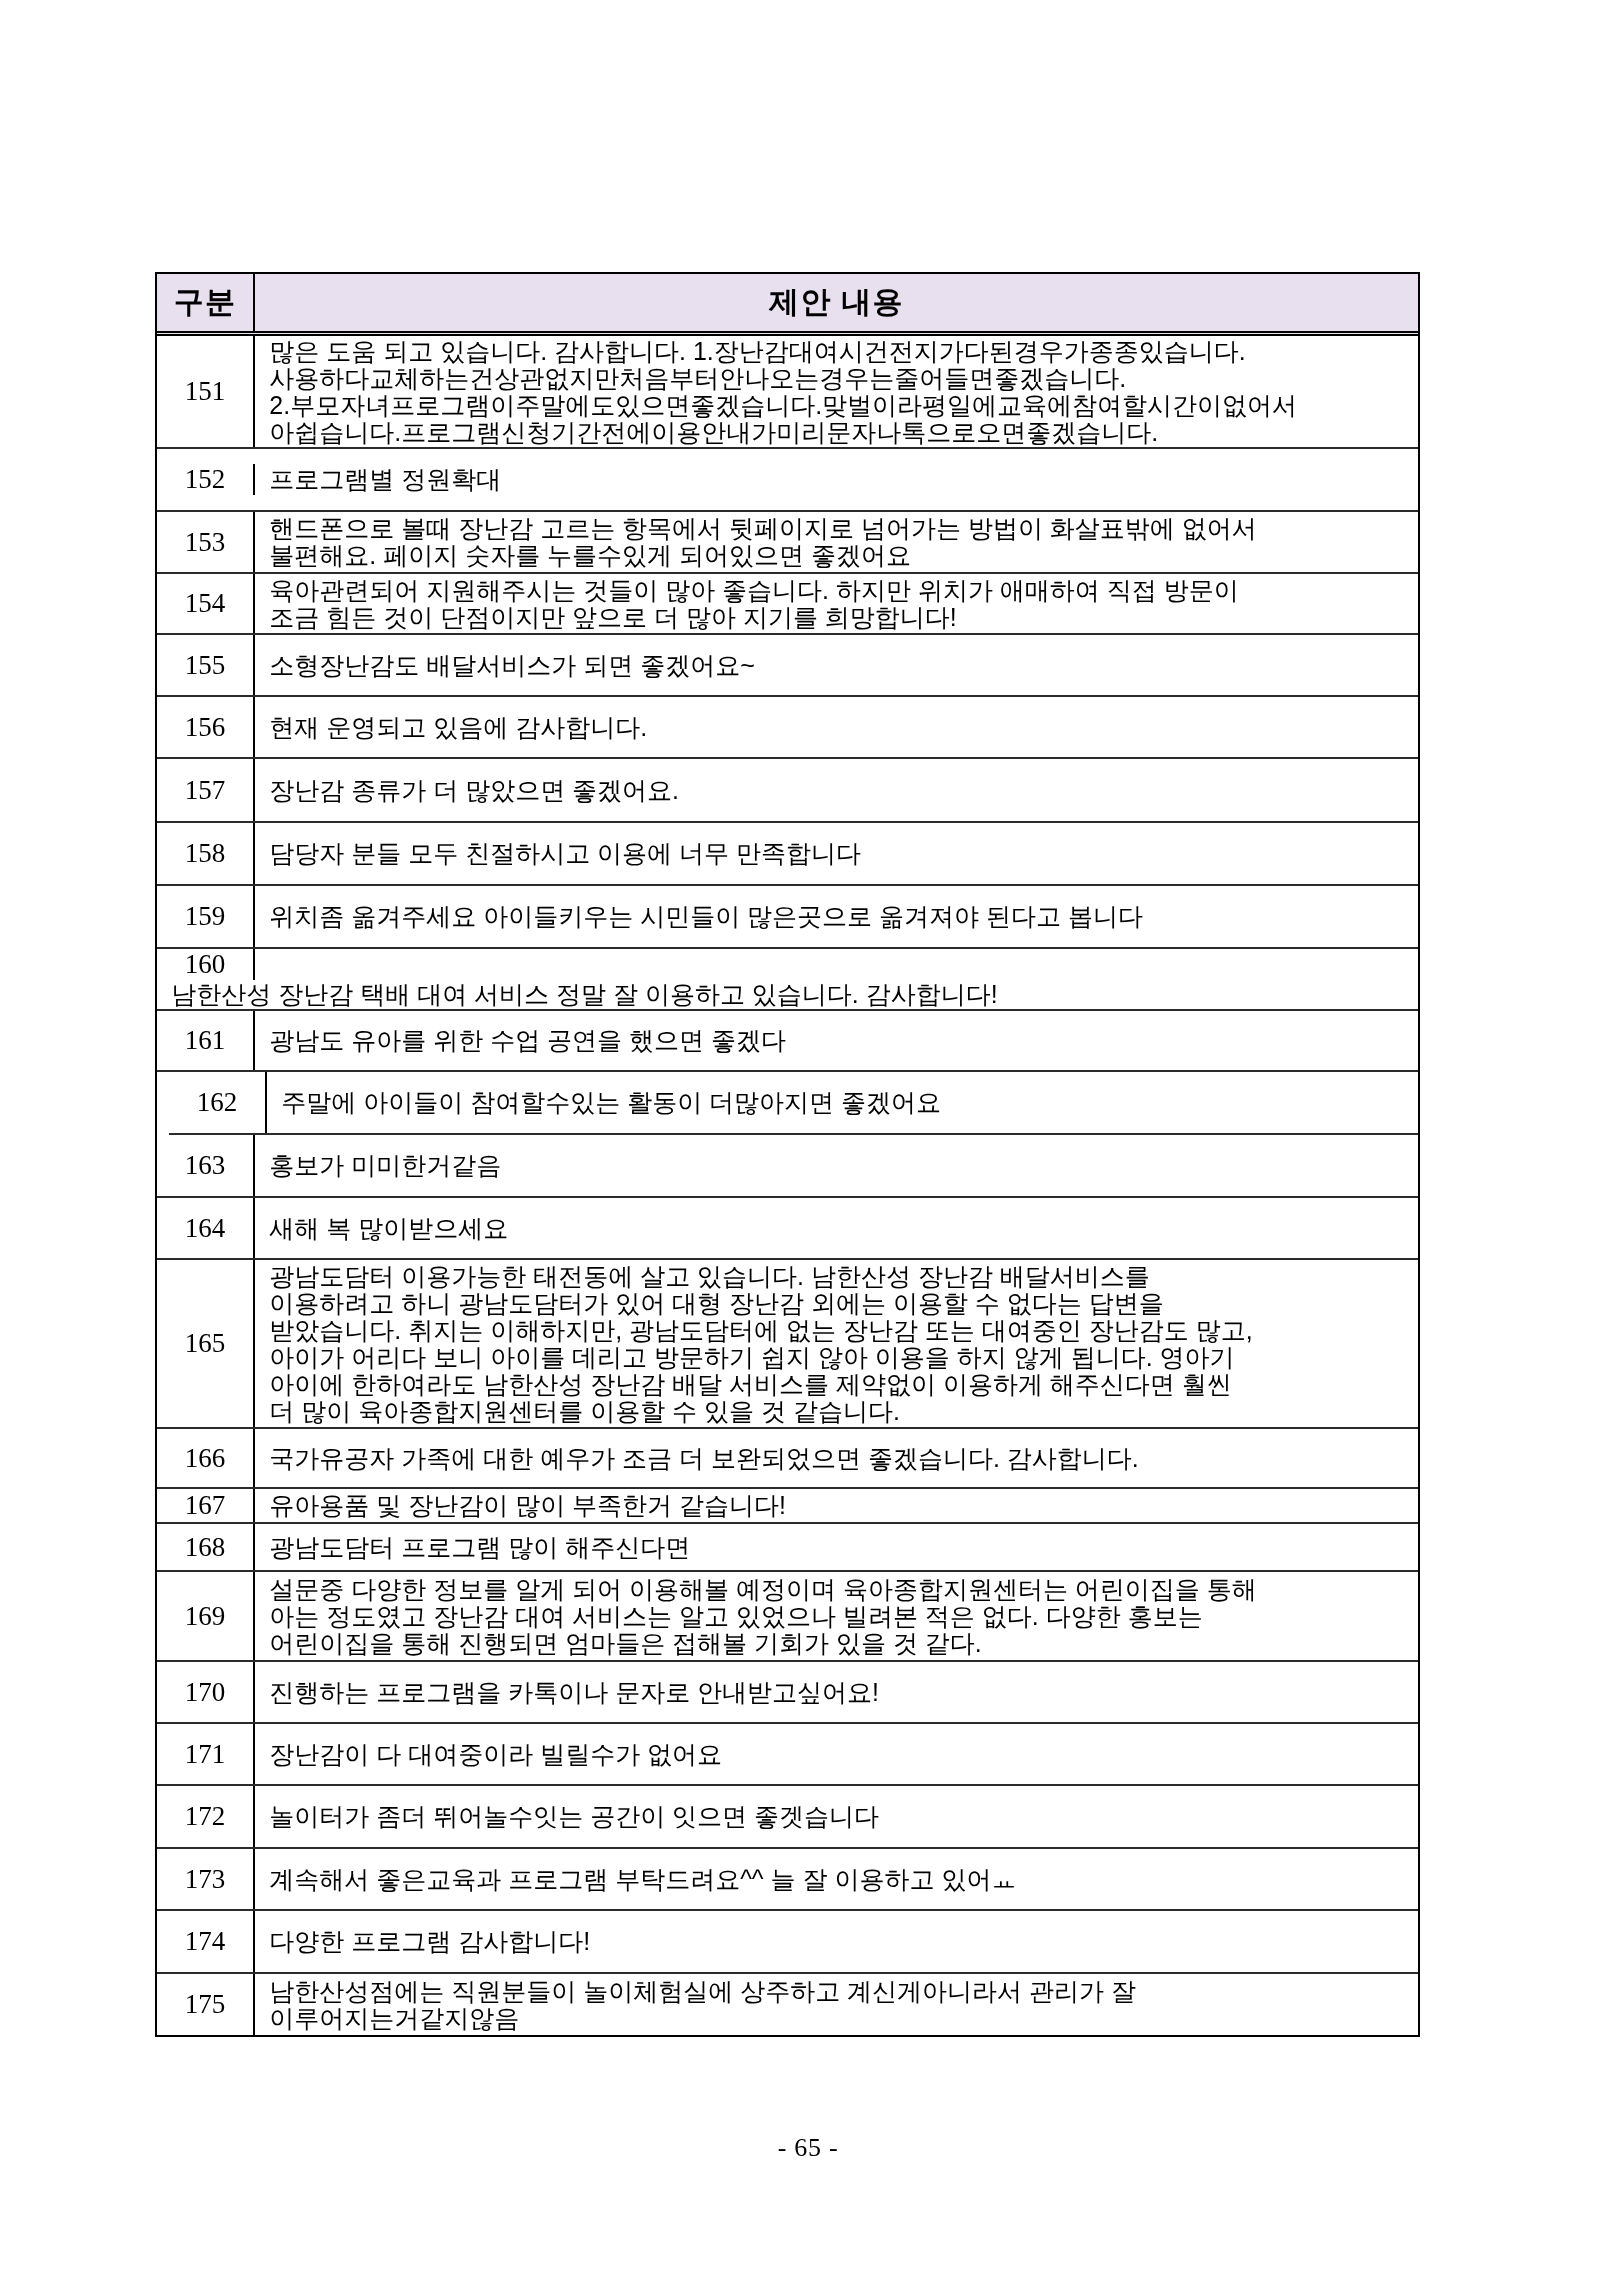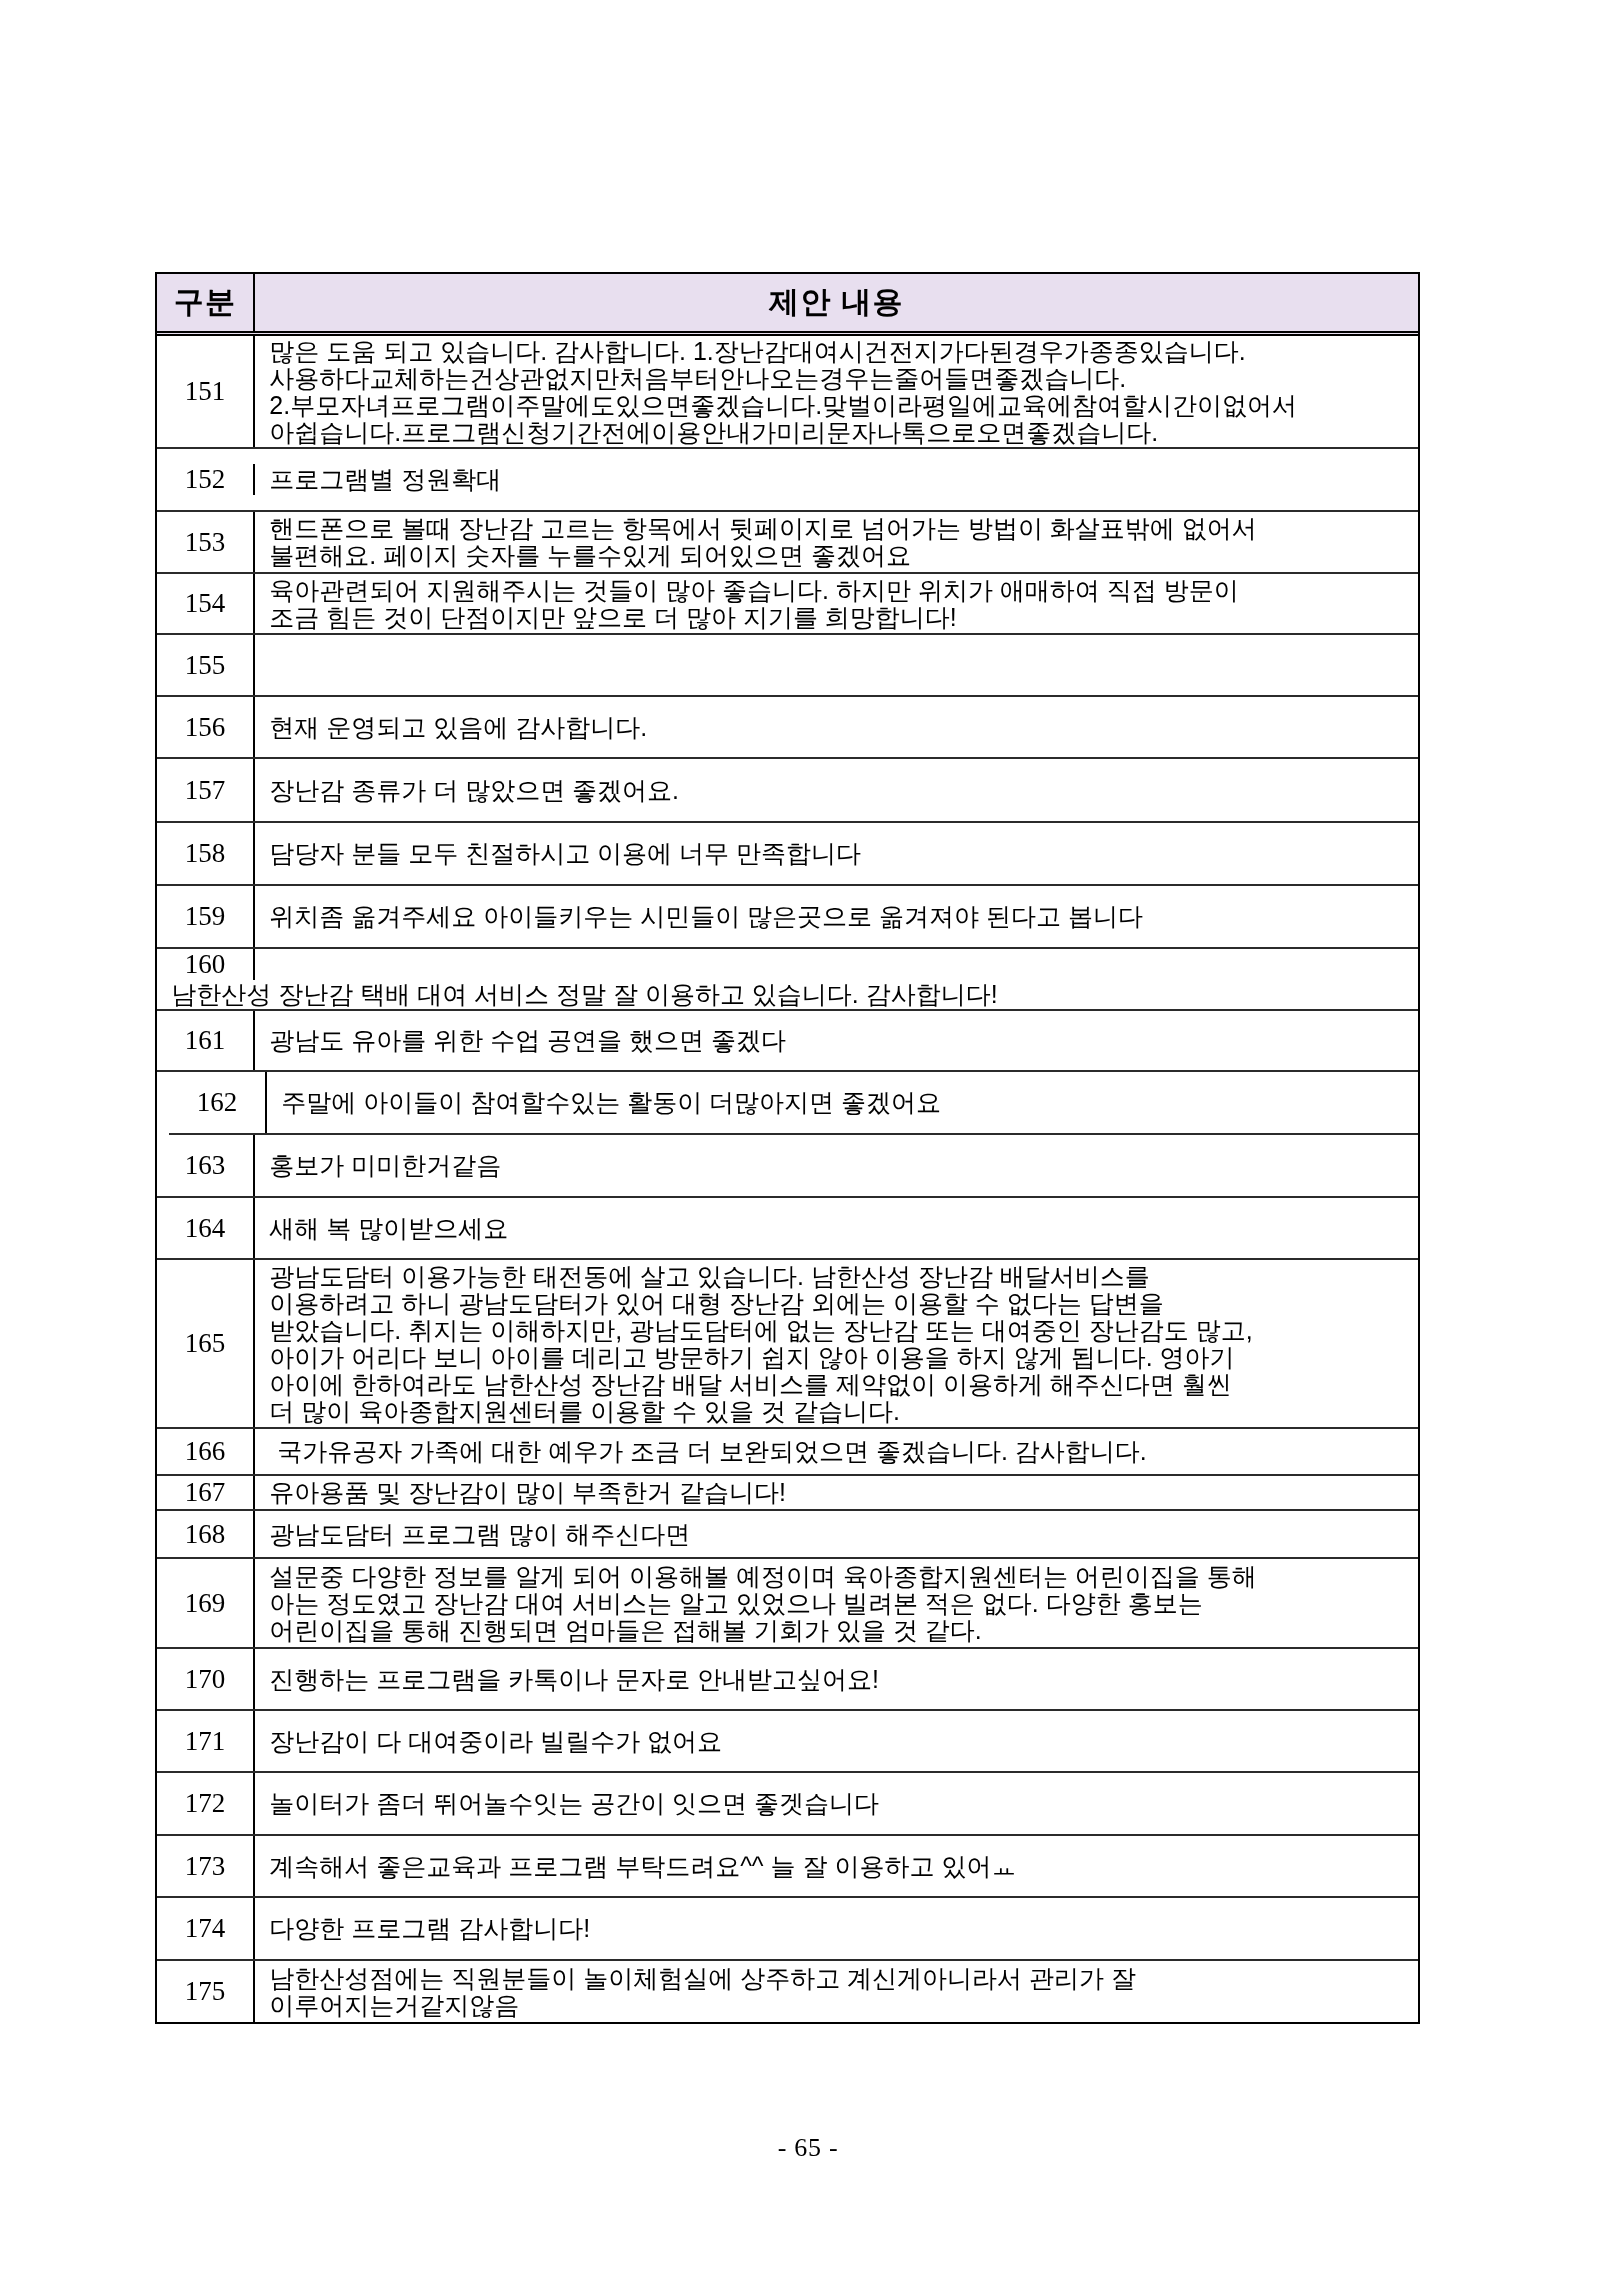--- a/index.html
+++ b/index.html
@@ -69,20 +69,21 @@
     <div class="td col2">핸드폰으로 볼때 장난감 고르는 항목에서 뒷페이지로 넘어가는 방법이 화살표밖에 없어서
 불편해요. 페이지 숫자를 누를수있게 되어있으면 좋겠어요</div>
   </div>
         <div class="tr" style="height: 61px;">
     <div class="td col1">154</div>
     <div class="td col2">육아관련되어 지원해주시는 것들이 많아 좋습니다. 하지만 위치가 애매하여 직접 방문이
 조금 힘든 것이 단점이지만 앞으로 더 많아 지기를 희망합니다!</div>
   </div>
         <div class="tr" style="height: 62px;">
     <div class="td col1">155</div>
+    <div class="td col2">소형장난감도 배달서비스가 되면 좋겠어요~</div>
   </div>
         <div class="tr" style="height: 62px;">
     <div class="td col1">156</div>
     <div class="td col2">현재 운영되고 있음에 감사합니다.</div>
   </div>
         <div class="tr" style="height: 64px;">
     <div class="td col1">157</div>
     <div class="td col2">장난감 종류가 더 많았으면 좋겠어요.</div>
   </div>
         <div class="tr" style="height: 63px;">
@@ -115,21 +116,21 @@
   </div>
         <div class="tr" style="height: 169px;">
     <div class="td col1">165</div>
     <div class="td col2">광남도담터 이용가능한 태전동에 살고 있습니다. 남한산성 장난감 배달서비스를
 이용하려고 하니 광남도담터가 있어 대형 장난감 외에는 이용할 수 없다는 답변을
 받았습니다. 취지는 이해하지만, 광남도담터에 없는 장난감 또는 대여중인 장난감도 많고,
 아이가 어리다 보니 아이를 데리고 방문하기 쉽지 않아 이용을 하지 않게 됩니다. 영아기
 아이에 한하여라도 남한산성 장난감 배달 서비스를 제약없이 이용하게 해주신다면 훨씬
 더 많이 육아종합지원센터를 이용할 수 있을 것 같습니다.</div>
   </div>
-        <div class="tr" style="height: 47px; gap: 8px;">
+        <div class="tr" style="height: 60px;">
     <div class="td col1">166</div>
     <div class="td col2">국가유공자 가족에 대한 예우가 조금 더 보완되었으면 좋겠습니다. 감사합니다.</div>
   </div>
         <div class="tr" style="height: 35px;">
     <div class="td col1">167</div>
     <div class="td col2">유아용품 및 장난감이 많이 부족한거 같습니다!</div>
   </div>
         <div class="tr" style="height: 48px;">
     <div class="td col1">168</div>
     <div class="td col2">광남도담터 프로그램 많이 해주신다면</div>

